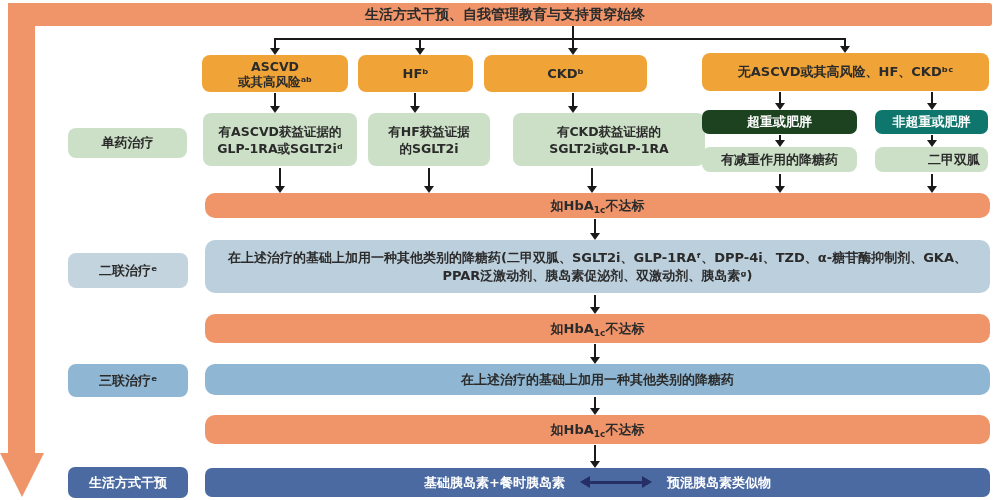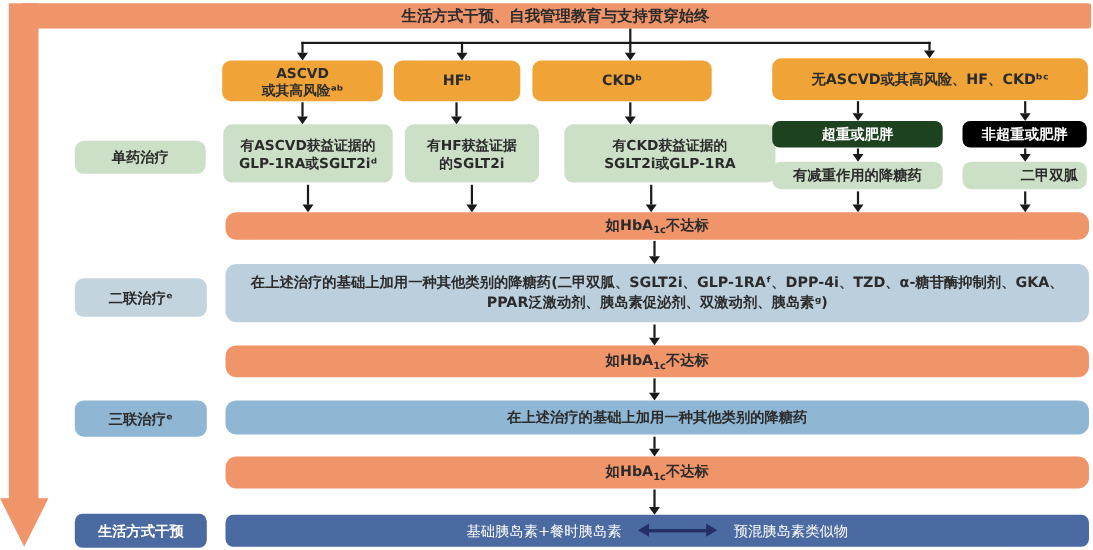--- a/index.html
+++ b/index.html
@@ -8,21 +8,21 @@
     font-family:"DejaVu Sans","Liberation Sans",sans-serif;
     color:#2b2b2b;overflow:hidden;
   }
   .abs{position:absolute;box-sizing:border-box;}
   .ctr{display:flex;flex-direction:column;align-items:center;justify-content:center;text-align:center;font-weight:bold;}
   
   .salmon{background:#F0946A;}
   .orangebox{background:#F0A437;border-radius:8px;}
   .ltgreen{background:#CBE0C6;border-radius:8px;}
   .dkgreen{background:#1C4220;color:#fff;border-radius:7px;}
-  .mdgreen{background:#000000;color:#fff;border-radius:7px;}
+  .mdgreen{background:#0f766e;color:#fff;border-radius:7px;}
   .ltblue{background:#BCCFDC;border-radius:10px;}
   .mdblue{background:#8FB6D2;border-radius:10px;}
   .slate{background:#4B6AA1;color:#fff;border-radius:7px;}
   .barpill{border-radius:10px;}
   
   .flow{position:absolute;width:2px;background:#1a1a1a;}
   .flow::after{content:"";position:absolute;left:-4px;bottom:-7px;
     border-left:5px solid transparent;border-right:5px solid transparent;
     border-top:7px solid #1a1a1a;}
   .cline{position:absolute;background:#1a1a1a;}
@@ -150,19 +150,19 @@
   <div class="abs salmon ctr fs13 barpill" style="left:205px;top:415px;width:785px;height:29px;">
     <span>
       <span>如HbA</span><span class="sub">1c</span><span>不达标</span>
     </span>
   </div>
   <div class="flow" style="left:594px;top:445px;height:16px;"></div>
 
   <div class="abs slate ctr fs13" style="left:68px;top:467px;width:120px;height:31px;">
     <span>生活方式干预</span>
   </div>
-  <div class="abs slate fs13" style="left:205px;top:468px;width:785px;height:29px;display:flex;align-items:center;justify-content:center;font-weight:normal;text-align:right;">
+  <div class="abs slate fs13" style="left:205px;top:468px;width:785px;height:29px;display:flex;align-items:center;justify-content:center;font-weight:bold;text-align:right;">
     <span style="margin-right:14px;">基础胰岛素+餐时胰岛素</span>
     <span class="dbl"></span>
     <span style="margin-left:14px;">预混胰岛素类似物</span>
   </div>
 
 </div>
 
 </body></html>

